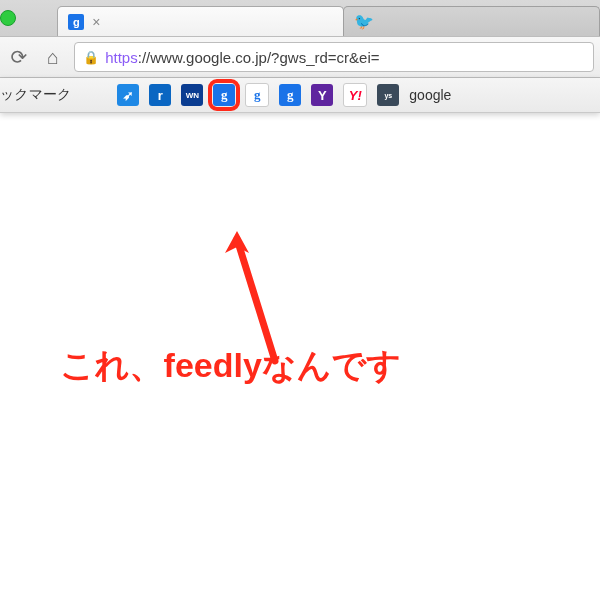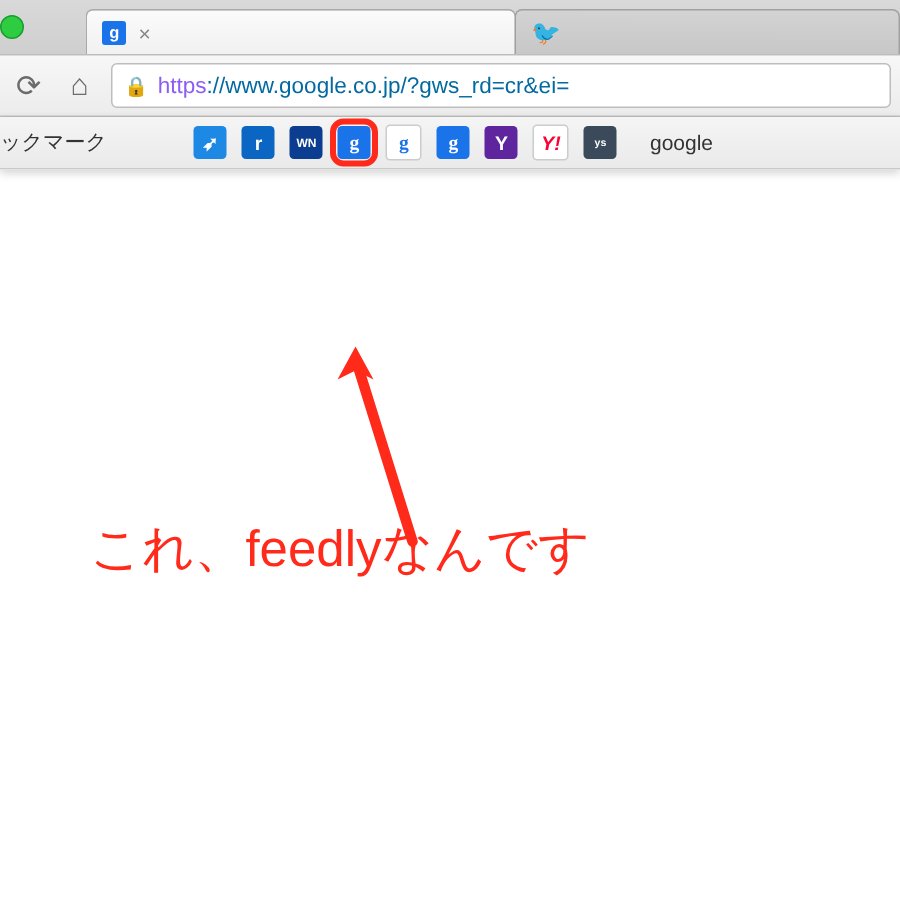--- a/index.html
+++ b/index.html
@@ -14,37 +14,37 @@
   .favicon{width:16px;height:16px;display:flex;align-items:center;justify-content:center;font-size:11px;color:#fff;font-weight:bold;border-radius:2px}
   .g-ico{background:#1a73e8}
   .tw-ico{color:#55acee;font-size:16px}
   .tab .title{flex:1;white-space:nowrap;overflow:hidden}
   .x{color:#888;font-size:14px}
   .toolbar{height:40px;background:linear-gradient(#f7f7f7,#ececec);border-top:1px solid #bdbdbd;border-bottom:1px solid #bdbdbd;display:flex;align-items:center;padding:0 6px;gap:8px}
   .tbtn{width:26px;height:26px;display:flex;align-items:center;justify-content:center;color:#6b6b6b}
   .omni{flex:1;height:28px;background:#fff;border:1px solid #bdbdbd;border-radius:4px;display:flex;align-items:center;padding:0 8px;font-size:15px;color:#333;gap:6px;overflow:hidden;white-space:nowrap}
   .lock{color:#2ba84a;font-size:13px}
   .url .https{color:#8b5cf6}
-  .url .rest{color:#0369a1}
-  .bm{height:34px;background:linear-gradient(#f5f5f5,#eaeaea);border-bottom:1px solid #c9c9c9;display:flex;align-items:center;padding-left:0;gap:22px;font-size:14px;color:#333}
+  .url .rest{color:#404040}
+  .bm{height:34px;background:linear-gradient(#f5f5f5,#eaeaea);border-bottom:1px solid #c9c9c9;display:flex;align-items:center;padding-left:0;gap:10px;font-size:14px;color:#333}
   .bm .lbl{padding-left:0}
   .bmico{width:22px;height:22px;border-radius:3px;display:flex;align-items:center;justify-content:center;font-size:13px;font-weight:bold;color:#fff}
   .bm1{background:#1e88e5}
   .bm2{background:#0a66c2}
   .bm3{background:#0b3d91;font-size:8px}
   .bmG{background:#1a73e8;font-family:Georgia,serif}
   .bmGw{background:#fff;border:1px solid #ccc;color:#1a73e8;font-family:Georgia,serif}
   .bmY{background:#5f259f}
   .bmYj{background:#fff;border:1px solid #ccc;color:#ff0033;font-style:italic}
   .bmS{background:#3a4a5a;font-size:7px}
   .highlight{position:relative}
   .highlight::after{content:"";position:absolute;inset:-5px;border:4px solid #ff2a1a;border-radius:9px;pointer-events:none}
   .shadow{box-shadow:0 2px 6px rgba(0,0,0,.18)}
   .page{position:relative;height:488px}
-  .annot{position:absolute;left:60px;top:230px;color:#ff2a1a;font-size:34px;font-weight:400;letter-spacing:0}
+  .annot{position:absolute;left:60px;top:230px;color:#ff2a1a;font-size:34px;font-weight:700;letter-spacing:0}
   .arrow{position:absolute;left:225px;top:118px}
   .bmtxt{color:#333}
 </style>
 </head>
 <body>
 
 <div class="tabstrip">
   <div class="traffic">
     <div class="light green"></div>
   </div>

